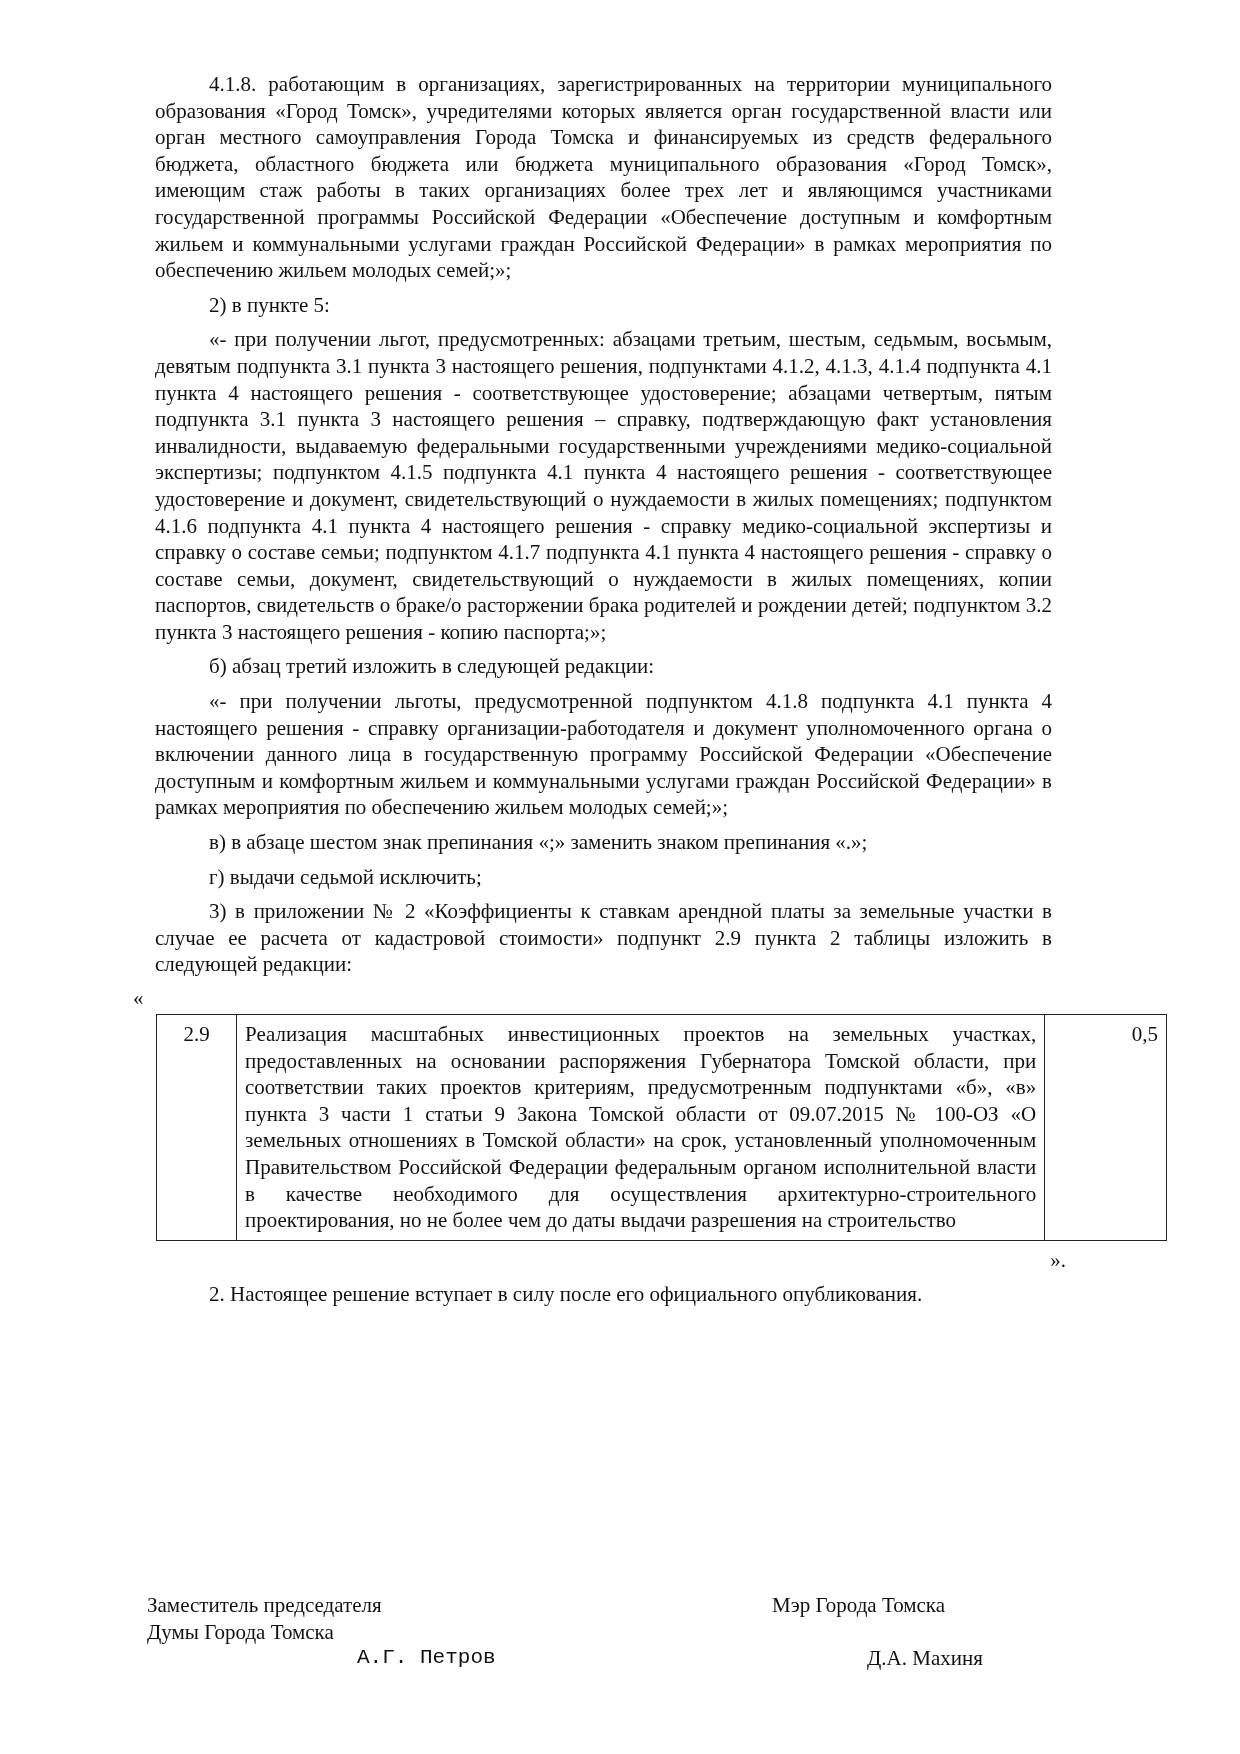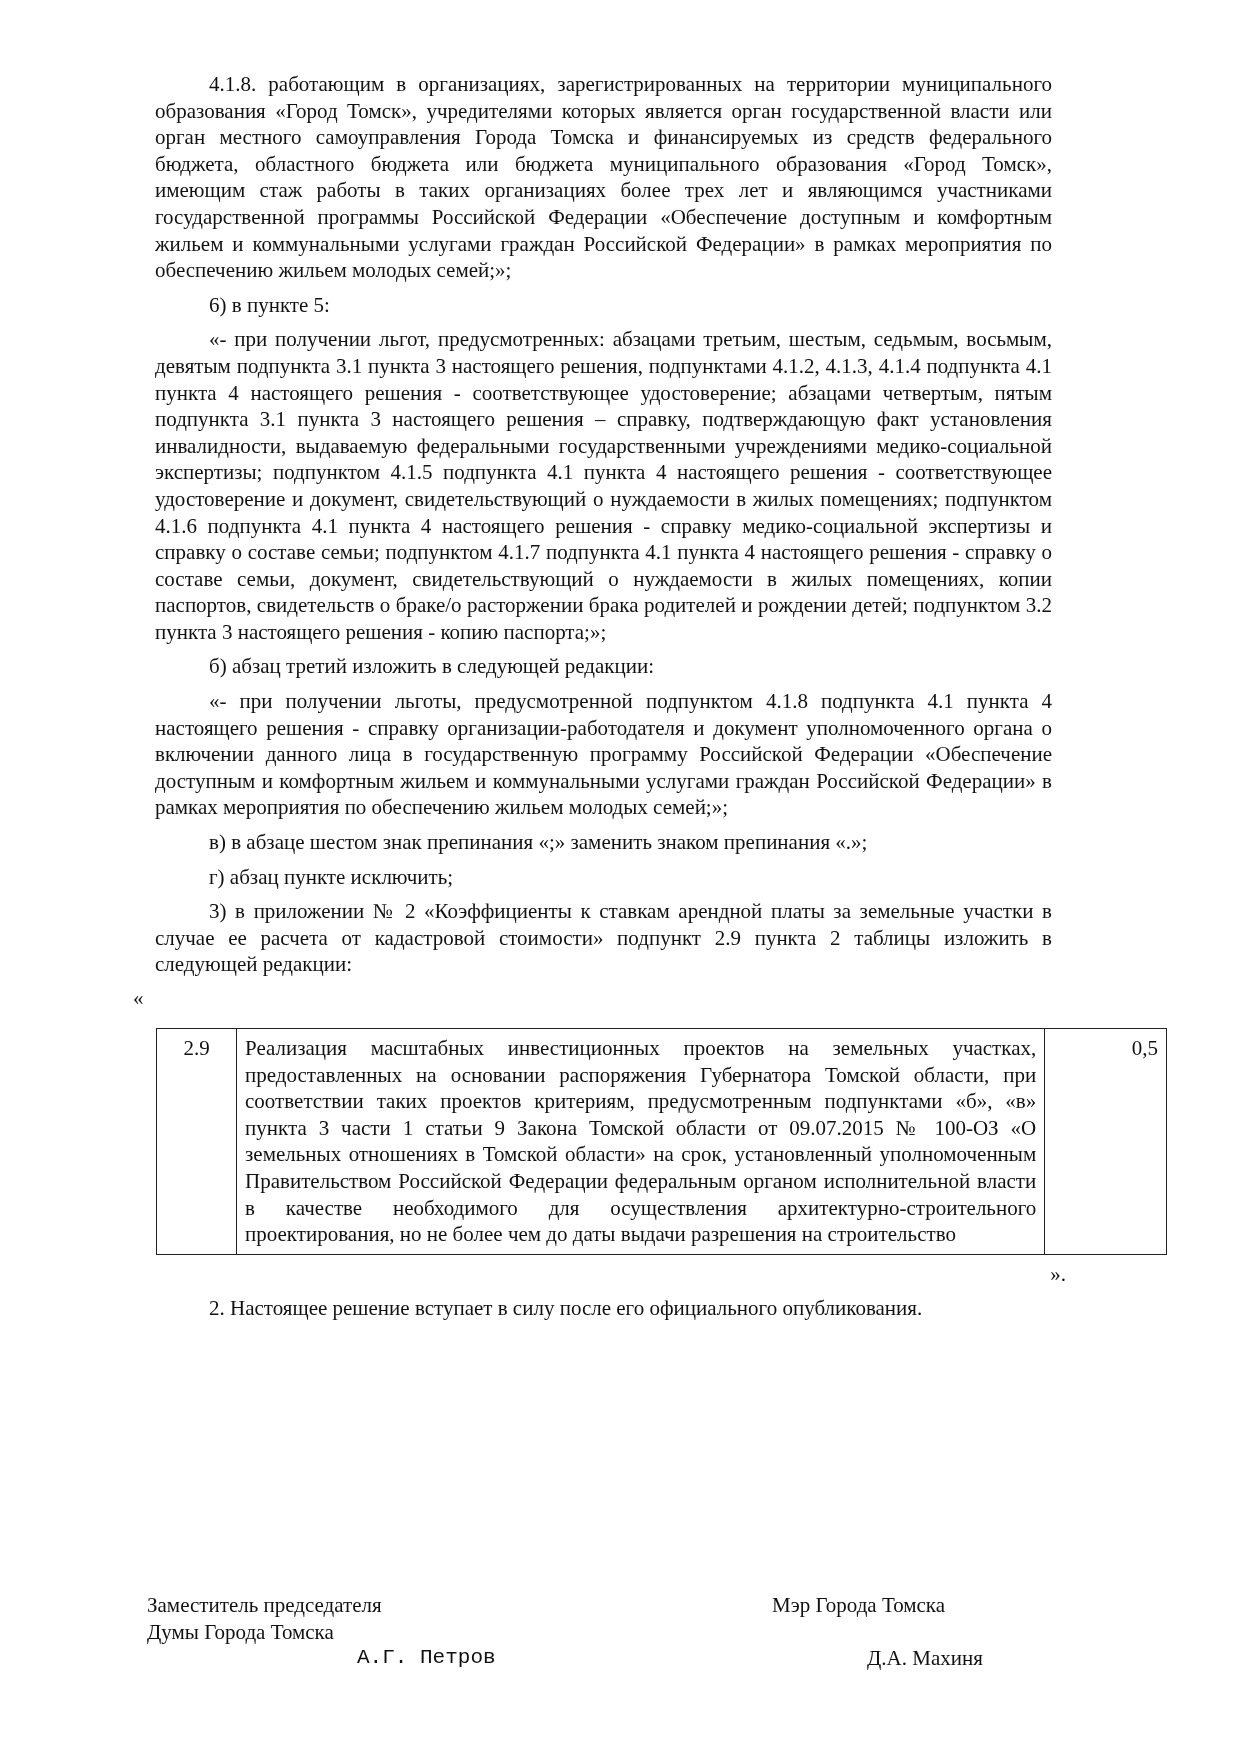--- a/index.html
+++ b/index.html
@@ -3,44 +3,44 @@
 <meta charset="utf-8">
 <style>
   html, body { margin: 0; padding: 0; background: #ffffff; }
   body { width: 1240px; height: 1754px; position: relative; overflow: hidden;
          font-family: "Liberation Serif", "DejaVu Serif", serif; color: #111; }
   .page { position: absolute; left: 147px; top: 63px; width: 913px;
           font-size: 21px; line-height: 26.6px; }
   .p { text-align: justify; margin: 8px; }
   .ind { text-indent: 54px; }
   .q-open { margin: 0; height: 24px; line-height: 24px; position: relative; left: -14px; }
-  table.amend { border-collapse: collapse; margin-left: 9px; width: 1011px; margin-top: 18px; }
+  table.amend { border-collapse: collapse; margin-left: 9px; width: 1011px; margin-top: 4px; }
   table.amend td { border: 1.5px solid #222; vertical-align: top; padding: 6px 8px 6px 8px; }
   td.num { width: 56px; text-align: center; }
   td.text { text-align: justify; width: 720px; }
   td.coef { width: 94px; text-align: right; }
   .q-close { text-align: right; margin: 6px -6px 0 0; }
   .after { margin-top: 4px; }
   .sign { position: absolute; left: 147px; top: 1592px; width: 960px; font-size: 21px; line-height: 26.6px; }
   .sign .left { position: absolute; left: 0; top: 0; }
   .sign .right { position: absolute; left: 625px; top: 0; }
   .sign .name-l { position: absolute; left: 210px; top: 53px; font-family: Liberation Mono, monospace; }
   .sign .name-r { position: absolute; left: 720px; top: 53px; }
 </style>
 </head>
 <body>
 
 <div class="page">
   <p class="p ind">4.1.8. работающим в организациях, зарегистрированных на территории муниципального образования «Город Томск», учредителями которых является орган государственной власти или орган местного самоуправления Города Томска и финансируемых из средств федерального бюджета, областного бюджета или бюджета муниципального образования «Город Томск», имеющим стаж работы в таких организациях более трех лет и являющимся участниками государственной программы Российской Федерации «Обеспечение доступным и комфортным жильем и коммунальными услугами граждан Российской Федерации» в рамках мероприятия по обеспечению жильем молодых семей;»;</p>
-  <p class="p ind">6) в пункте 5:</p>
+  <p class="p ind">2) в пункте 5:</p>
   <p class="p ind">«- при получении льгот, предусмотренных: абзацами третьим, шестым, седьмым, восьмым, девятым подпункта 3.1 пункта 3 настоящего решения, подпунктами 4.1.2, 4.1.3, 4.1.4 подпункта 4.1 пункта 4 настоящего решения - соответствующее удостоверение; абзацами четвертым, пятым подпункта 3.1 пункта 3 настоящего решения – справку, подтверждающую факт установления инвалидности, выдаваемую федеральными государственными учреждениями медико-социальной экспертизы; подпунктом 4.1.5 подпункта 4.1 пункта 4 настоящего решения - соответствующее удостоверение и документ, свидетельствующий о нуждаемости в жилых помещениях; подпунктом 4.1.6 подпункта 4.1 пункта 4 настоящего решения - справку медико-социальной экспертизы и справку о составе семьи; подпунктом 4.1.7 подпункта 4.1 пункта 4 настоящего решения - справку о составе семьи, документ, свидетельствующий о нуждаемости в жилых помещениях, копии паспортов, свидетельств о браке/о расторжении брака родителей и рождении детей; подпунктом 3.2 пункта 3 настоящего решения - копию паспорта;»;</p>
   <p class="p ind">б) абзац третий изложить в следующей редакции:</p>
   <p class="p ind">«- при получении льготы, предусмотренной подпунктом 4.1.8 подпункта 4.1 пункта 4 настоящего решения - справку организации-работодателя и документ уполномоченного органа о включении данного лица в государственную программу Российской Федерации «Обеспечение доступным и комфортным жильем и коммунальными услугами граждан Российской Федерации» в рамках мероприятия по обеспечению жильем молодых семей;»;</p>
   <p class="p ind">в) в абзаце шестом знак препинания «;» заменить знаком препинания «.»;</p>
-  <p class="p ind">г) абзац пункте исключить;</p>
+  <p class="p ind">г) выдачи седьмой исключить;</p>
   <p class="p ind">3) в приложении № 2 «Коэффициенты к ставкам арендной платы за земельные участки в случае ее расчета от кадастровой стоимости» подпункт 2.9 пункта 2 таблицы изложить в следующей редакции:</p>
 
   <p class="q-open">«</p>
 
   <table class="amend">
     <tbody>
         <tr>
       <td class="num">2.9</td>
       <td class="text">Реализация масштабных инвестиционных проектов на земельных участках, предоставленных на основании распоряжения Губернатора Томской области, при соответствии таких проектов критериям, предусмотренным подпунктами «б», «в» пункта 3 части 1 статьи 9 Закона Томской области от 09.07.2015 № 100-ОЗ «О земельных отношениях в Томской области» на срок, установленный уполномоченным Правительством Российской Федерации федеральным органом исполнительной власти в качестве необходимого для осуществления архитектурно-строительного проектирования, но не более чем до даты выдачи разрешения на строительство</td>
       <td class="coef">0,5</td>

